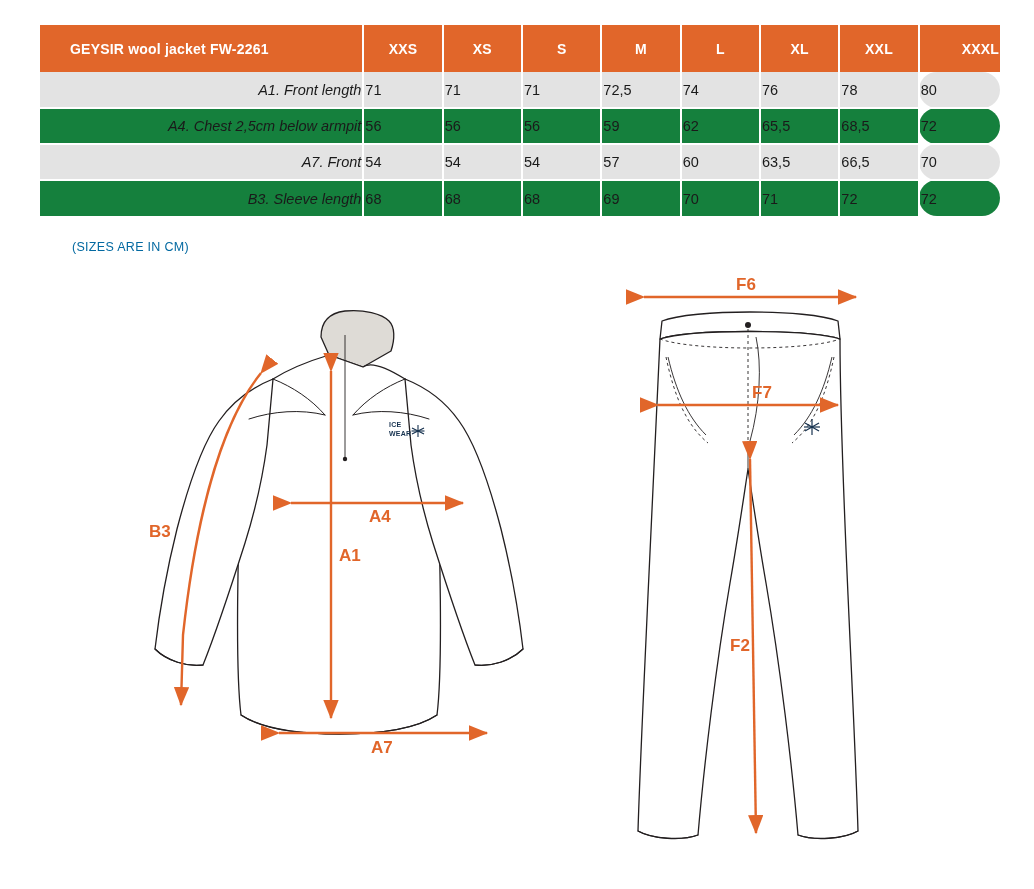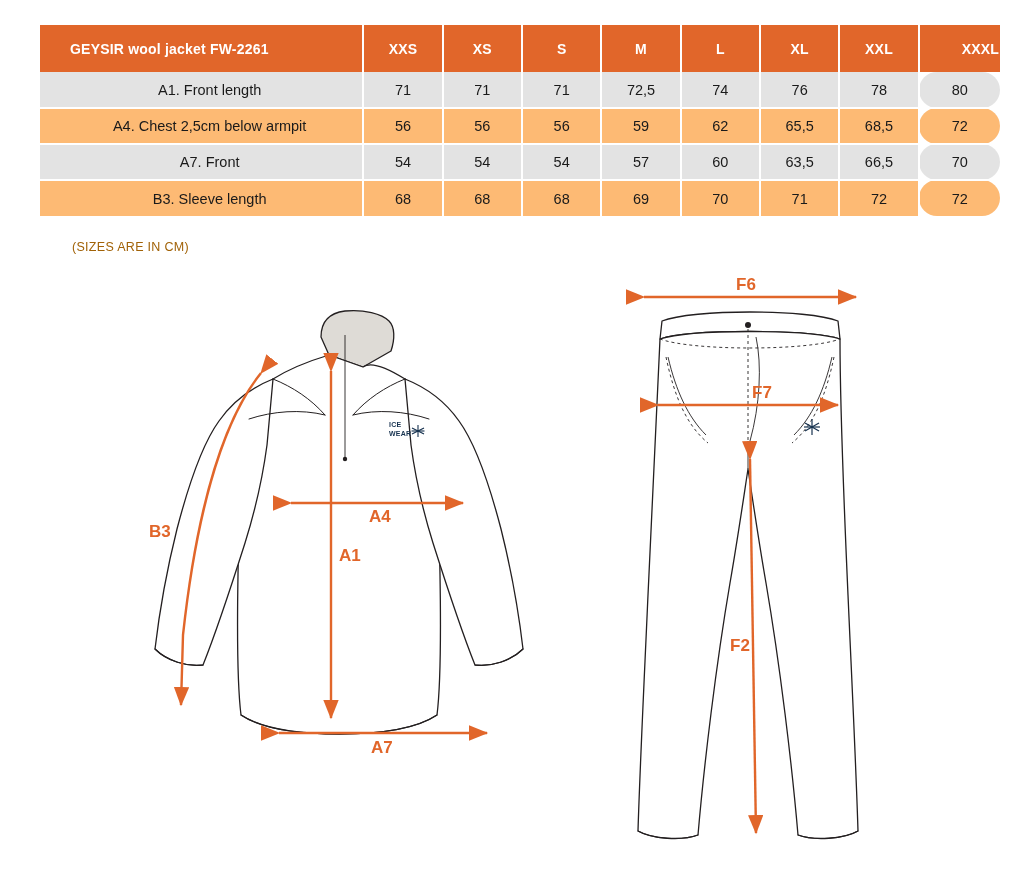--- a/index.html
+++ b/index.html
@@ -43,41 +43,42 @@
   table.size-table thead th:last-child { border-right: none; text-align: right; }
   table.size-table thead th.label-head {
     text-align: left;
     padding-left: 30px;
     font-weight: bold;
   }
 
   table.size-table tbody td {
     height: 36px;
     font-size: 14.5px;
-    text-align: center;
+    text-align: left;
     background: #e3e3e3;
     border-right: 2px solid #ffffff;
     border-bottom: 2px solid #ffffff;
     color: #1a1a1a;
   }
   table.size-table tbody td:last-child { border-right: none; border-radius: 18px; }
   table.size-table tbody tr:last-child td { border-bottom: none; }
   table.size-table tbody td.row-label {
-    text-align: center;
+    text-align: right;
     padding-left: 18px;
     background: #e3e3e3;
-  }
-  table.size-table tbody tr.alt td { background: #fdba74; }
+    font-style: italic;
+  }
+  table.size-table tbody tr.alt td { background: #15803d; }
 
   .units-note {
     position: absolute;
     left: 72px;
     top: 240px;
     font-size: 12.5px;
-    color: #a16207;
+    color: #0369a1;
     letter-spacing: .3px;
   }
 
   
   .figures {
     position: absolute;
     left: 0;
     top: 265px;
     width: 1034px;
     height: 620px;

